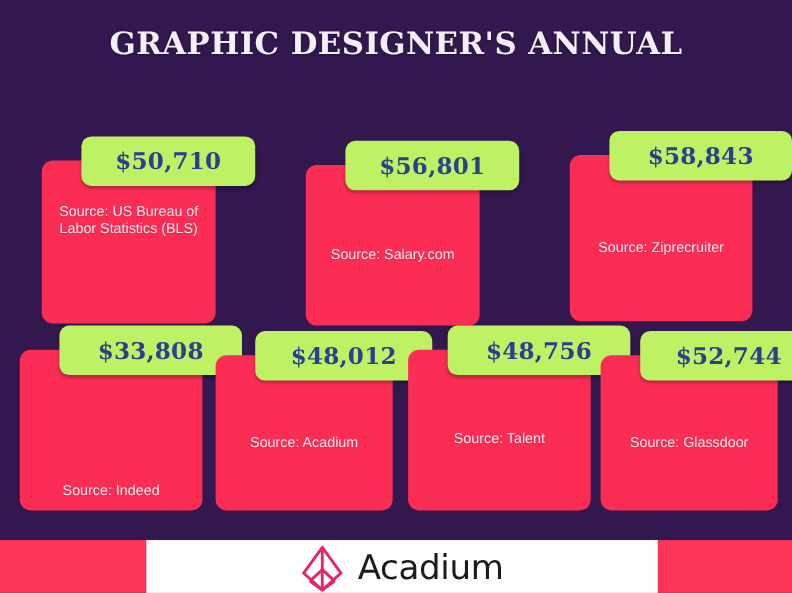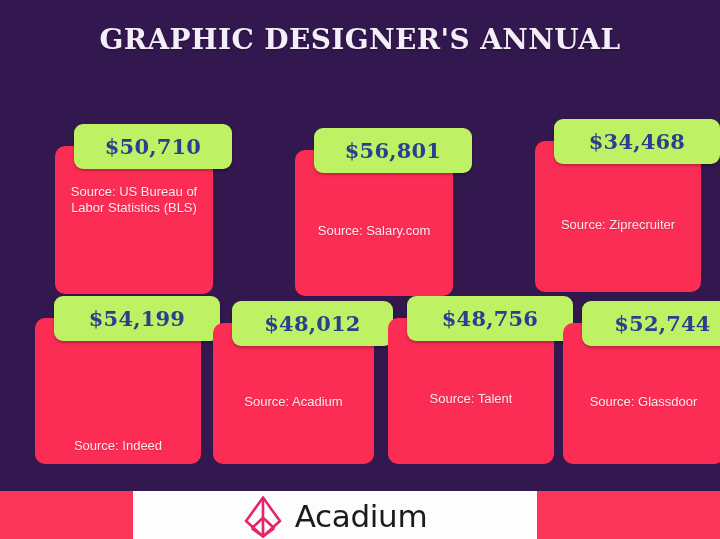--- a/index.html
+++ b/index.html
@@ -40,21 +40,21 @@
     text-shadow: 0 1px 2px rgba(0,0,0,0.35);
     white-space: nowrap;
   }
 
   
   .card {
     position: absolute;
   }
   .card-body {
     position: absolute;
-    left: 17px;
+    left: 0;
     top: 22px;
     width: 100%;
     background: #fb2d55;
     border-radius: 10px;
     box-sizing: border-box;
     display: flex;
     align-items: center;
     justify-content: center;
     text-align: center;
     padding: 26px 8px 10px 8px;
@@ -114,21 +114,21 @@
     top: 491px;
     width: 720px;
     height: 48px;
     background: #fb3557;
     display: block;
   }
   .footer-white {
     position: absolute;
     left: 133px;
     top: 0;
-    width: 404px;
+    width: 465px;
     height: 48px;
     background: #fdfdfd;
     display: flex;
     align-items: center;
     justify-content: center;
     gap: 12px;
   }
   .logo-mark {
     width: 40px;
     height: 42px;
@@ -171,30 +171,30 @@
     <div class="card-head">
       <div class="card-amount">$56,801</div>
     </div>
   </div>
 
   <div class="card" id="card-2">
     <div class="card-body">
       <div class="card-source">Source: Ziprecruiter</div>
     </div>
     <div class="card-head">
-      <div class="card-amount">$34,468</div>
+      <div class="card-amount">$58,843</div>
     </div>
   </div>
 
   <div class="card" id="card-3">
     <div class="card-body">
       <div class="card-source">Source: Indeed</div>
     </div>
     <div class="card-head">
-      <div class="card-amount">$54,199</div>
+      <div class="card-amount">$33,808</div>
     </div>
   </div>
 
   <div class="card" id="card-4">
     <div class="card-body">
       <div class="card-source">Source: Acadium</div>
     </div>
     <div class="card-head">
       <div class="card-amount">$48,012</div>
     </div>

